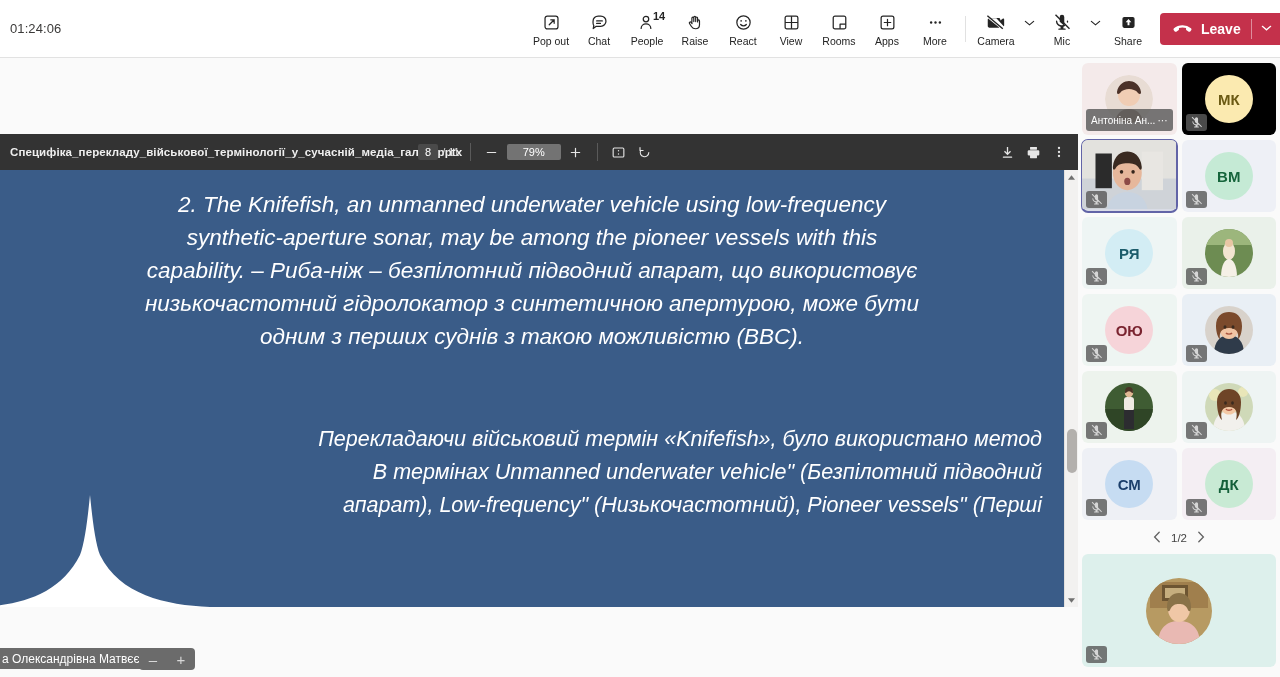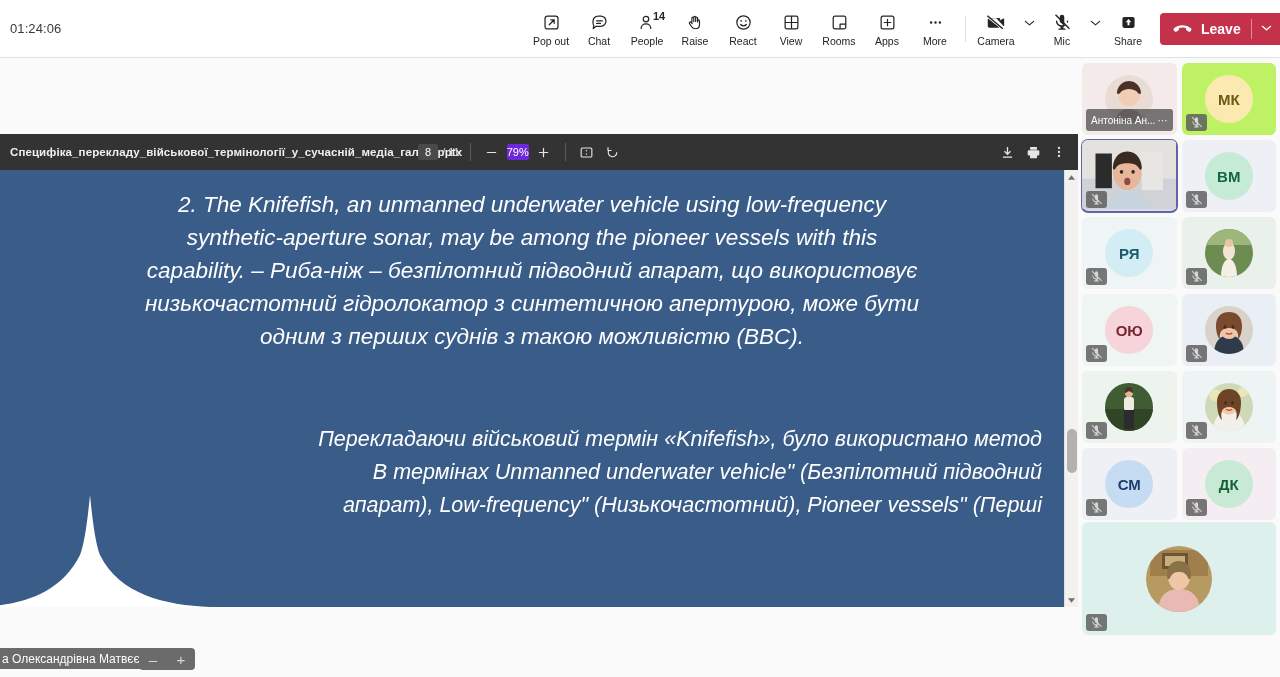--- a/index.html
+++ b/index.html
@@ -59,21 +59,21 @@
   .ppt-mid { position: absolute; left: 418px; display: flex; align-items: center; gap: 4px; }
   .pg-box {
     background: #4a4a4a; color: #fff; font-size: 11px; padding: 2px 7px; border-radius: 2px;
   }
   .pg-total { font-size: 11px; color: #dcdcdc; }
   .vdiv { width: 1px; height: 18px; background: #5a5a5a; margin: 0 6px; }
   .tb-icon-sm {
     width: 22px; height: 22px; display:flex; align-items:center; justify-content:center;
     color: #e6e6e6; cursor: pointer; border-radius:2px; font-size:15px;
   }
-  .zoom-box { background:#6d28d9; color:#fff; font-size:11px; padding:2px 0; border-radius:2px; }
+  .zoom-box { background:#737373; color:#fff; font-size:11px; padding:2px 16px; border-radius:2px; }
   .ppt-right { position: absolute; right: 8px; display: flex; align-items: center; gap: 4px; }
 
   .slide-area {
     position: absolute; left: 0; top: 170px; width: 1064px; height: 437px;
     background: #fca5a5; overflow: hidden;
   }
   .slide-inner { position: relative; width: 100%; height: 100%; background:#3a5c88; }
   .spike {
     position: absolute; left: -20px; bottom: -8px; width: 230px; height: 160px;
   }
@@ -428,21 +428,21 @@
             <path d="M12 17c1-8 8-11 12-11s11 3 12 11c0 3-2 2-3 1-2-3-6-4-9-4s-7 1-9 4c-1 1-3 2-3-1z" fill="#4b3229"></path>
             <path d="M10 48c1-10 7-14 14-14s13 4 14 14z" fill="#8c6f62"></path>
           </svg>
         </div>
         <div class="tile-name">
           <span>Антоніна Ан...</span>
           <span>···</span>
         </div>
       </div>
 
-      <div class="tile" style="background:#bef264">
+      <div class="tile" style="background:#000000">
         <div class="avatar-circle" style="background:#fbeab0;color:#6b5a14">
           <span>МК</span>
         </div>
         <div class="mute">
           <svg width="13" height="13" viewBox="0 0 20 20" fill="#d6d6d6">
               <path d="M12.4 4.2a2.4 2.4 0 00-4.8 0v4.9l4.8 4.3z"></path>
               <path d="M5 8.6a.7.7 0 00-1.4 0c0 2.9 2.1 5.3 4.9 5.8v1.9H6.8a.7.7 0 100 1.4h6.4a.7.7 0 100-1.4h-1.7v-1.9c.8-.2 1.6-.5 2.2-1L12.6 12c-.7.5-1.6.8-2.6.8A4.6 4.6 0 015 8.6z"></path>
               <path d="M2.6 2.4 17.4 17.2l1-1.1L3.7 1.3z"></path>
             </svg>
         </div>
@@ -613,20 +613,33 @@
           <svg width="13" height="13" viewBox="0 0 20 20" fill="#d6d6d6">
               <path d="M12.4 4.2a2.4 2.4 0 00-4.8 0v4.9l4.8 4.3z"></path>
               <path d="M5 8.6a.7.7 0 00-1.4 0c0 2.9 2.1 5.3 4.9 5.8v1.9H6.8a.7.7 0 100 1.4h6.4a.7.7 0 100-1.4h-1.7v-1.9c.8-.2 1.6-.5 2.2-1L12.6 12c-.7.5-1.6.8-2.6.8A4.6 4.6 0 015 8.6z"></path>
               <path d="M2.6 2.4 17.4 17.2l1-1.1L3.7 1.3z"></path>
             </svg>
         </div>
       </div>
 
     </div>
 
+    <div class="pager">
+      <span class="pg-arrow">
+        <svg width="8" height="12" viewBox="0 0 8 12" fill="none" stroke="#616161" stroke-width="1.3" stroke-linecap="round">
+            <path d="M6.2 1.2 1.6 6l4.6 4.8"></path>
+          </svg>
+      </span>
+      <span>1/2</span>
+      <span class="pg-arrow">
+        <svg width="8" height="12" viewBox="0 0 8 12" fill="none" stroke="#616161" stroke-width="1.3" stroke-linecap="round">
+            <path d="M1.8 1.2 6.4 6l-4.6 4.8"></path>
+          </svg>
+      </span>
+    </div>
 
     <div class="big-tile" style="background:#ddf0ec">
       <div class="big-photo">
         <svg viewBox="0 0 66 66" width="66" height="66">
           <rect width="66" height="66" fill="#b79a62"></rect>
           <rect x="4" y="4" width="58" height="26" fill="#a07f4d"></rect>
           <rect x="16" y="7" width="26" height="16" fill="#6d5532"></rect>
           <rect x="19" y="10" width="20" height="10" fill="#c6ae7e"></rect>
           <path d="M12 66c0-16 9-23 21-23s21 7 21 23z" fill="#e9b9b3"></path>
           <ellipse cx="33" cy="31" rx="11" ry="13" fill="#f0c7a6"></ellipse>

